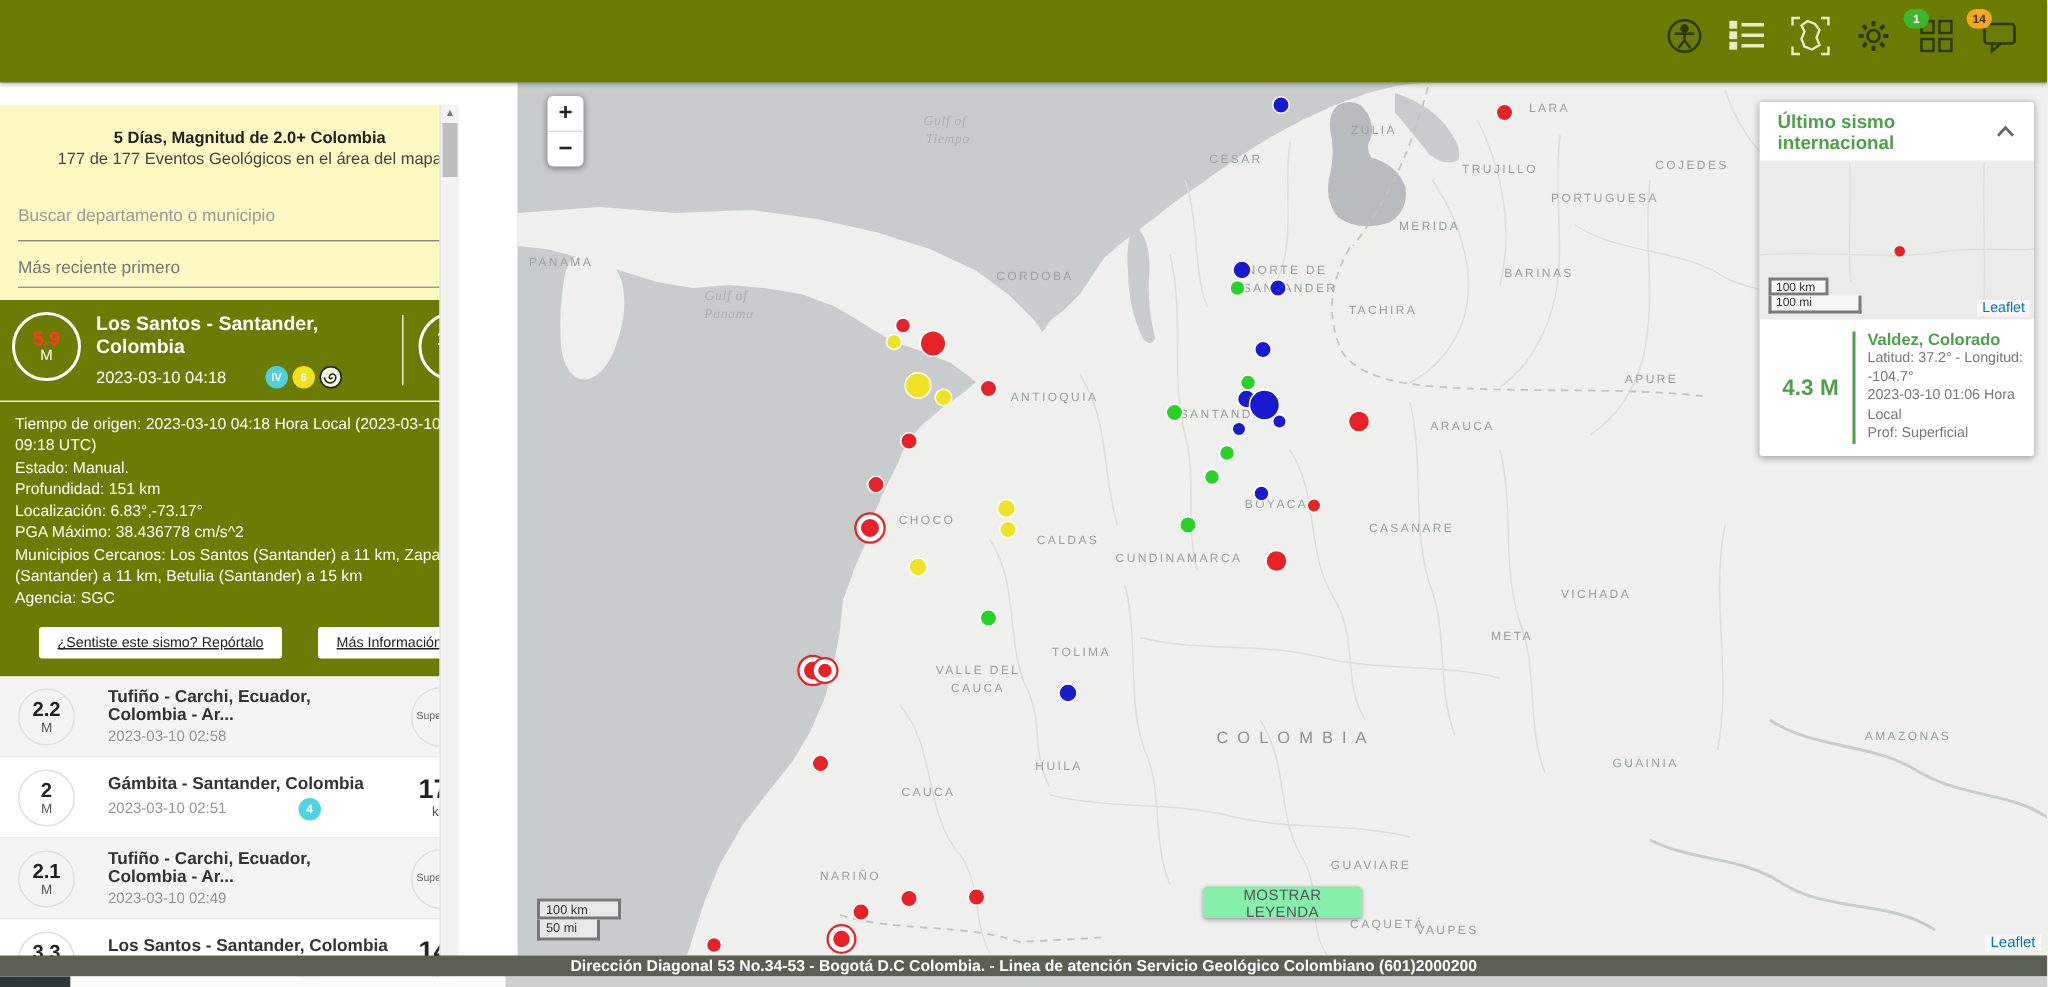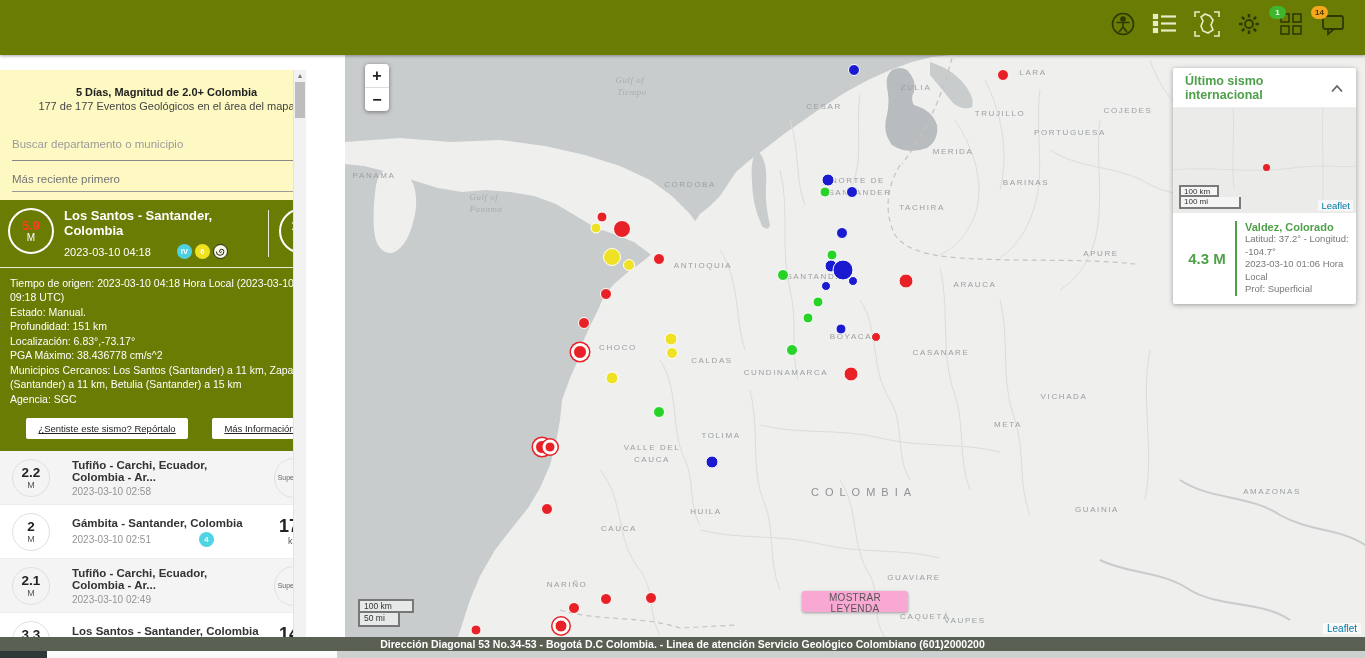--- a/index.html
+++ b/index.html
@@ -86,21 +86,21 @@
              letter-spacing:1.6px;color:#9aa0a2;z-index:3;}
   .map-label.water{font-style:italic;letter-spacing:.5px;color:#a8adb2;font-size:9px;font-family:"Liberation Serif",serif;}
   .map-label.country{font-size:11px;letter-spacing:6px;color:#8e9294;}
   .marker{position:absolute;border-radius:50%;border:1.5px solid #fff;transform:translate(-50%,-50%);
           box-sizing:content-box;z-index:6;cursor:pointer;}
   .zoom-ctl{position:absolute;left:20px;top:9px;width:24px;background:#fff;border-radius:4px;z-index:8;
             box-shadow:0 1px 4px rgba(0,0,0,.45);overflow:hidden;}
   .zoom-btn{height:23px;display:flex;align-items:center;justify-content:center;font-size:16px;font-weight:bold;
             color:#222;cursor:pointer;}
   .zoom-btn:first-child{border-bottom:1px solid #ddd;}
-  .legend-btn{position:absolute;left:457px;top:536px;width:106px;height:21px;background:#f9a8d4;border:none;
+  .legend-btn{position:absolute;left:457px;top:536px;width:106px;height:21px;background:#86efac;border:none;
               border-radius:3px;box-shadow:0 1px 3px rgba(0,0,0,.35);font-size:10px;color:#555;z-index:8;
               letter-spacing:.3px;cursor:pointer;font-family:"Liberation Sans",sans-serif;}
   .scale{position:absolute;left:13px;bottom:10px;z-index:8;font-size:8.5px;color:#333;}
   .scale .ln{background:rgba(255,255,255,.55);border:2px solid #777;box-sizing:border-box;
              padding:0 0 0 4px;height:14px;line-height:11px;}
   .scale .ln.mi{border-top:none;}
   .attrib{position:absolute;right:4px;bottom:3px;font-size:10px;color:#0078a8;z-index:8;
           background:rgba(255,255,255,.65);padding:0 4px;cursor:pointer;}
   
   .intl{position:absolute;left:1173px;top:68px;width:183px;background:#fff;z-index:25;border-radius:2px;

